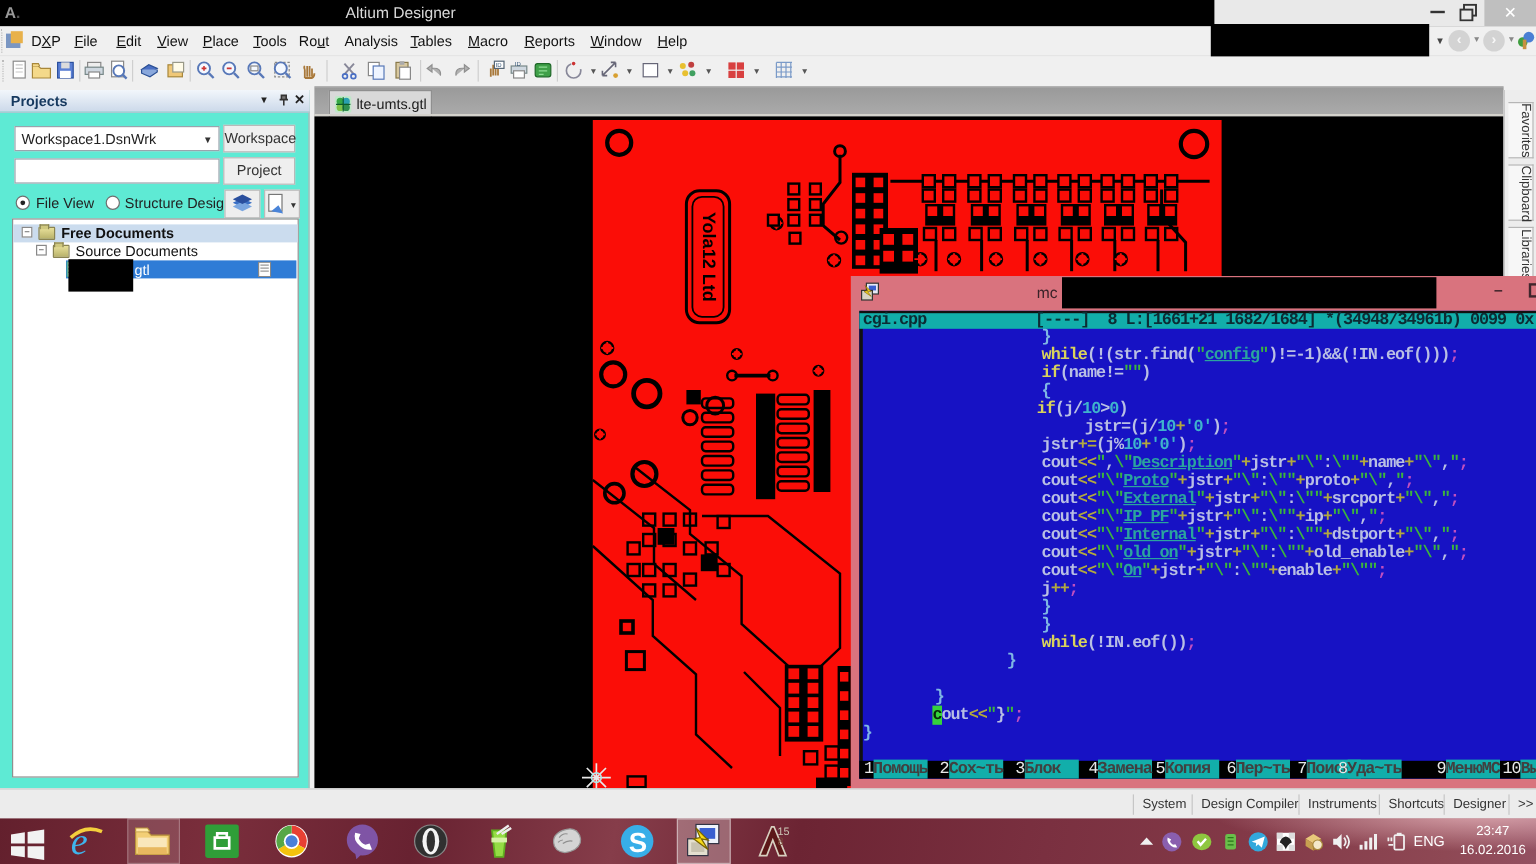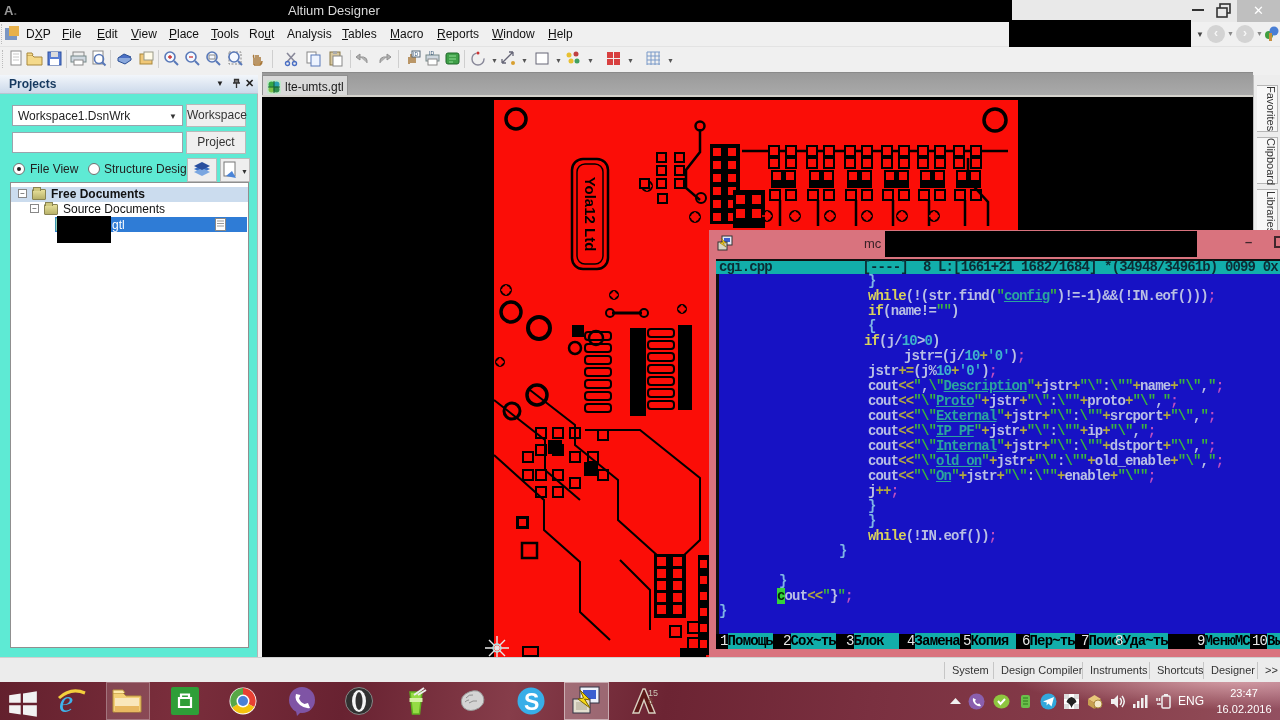--- a/index.html
+++ b/index.html
@@ -22,21 +22,21 @@
   .navcirc { position:absolute; top:3px; width:18px; height:18px; border-radius:50%; background:#d3d3d3; color:#f7f7f7; font-size:12px; text-align:center; line-height:17px; font-weight:bold; }
 
   
   #toolbar { left:0; top:47px; width:1280px; height:25px; background:#f0f0f0; }
   .tsep { position:absolute; top:3px; width:1px; height:18px; background:#cfcfcf; }
   .ticon { position:absolute; top:3px; width:17px; height:17px; }
   .tdrop { position:absolute; top:10px; font-size:7px; color:#555; }
 
   
   #tabbar { left:262px; top:72px; width:991px; height:25px; background:linear-gradient(#9a9a9a,#ababab); border-top:1px solid #8a8a8a; }
-  #doctab { position:absolute; left:0px; top:2px; width:86px; height:23px; background:#d9d9d9; border:1px solid #8f8f8f; border-bottom:none; font-size:12px; color:#1a1a1a;text-align:center; }
+  #doctab { position:absolute; left:12px; top:2px; width:86px; height:23px; background:#d9d9d9; border:1px solid #8f8f8f; border-bottom:none; font-size:12px; color:#1a1a1a;text-align:center; }
   #doctab span.txt { position:absolute; left:22px; top:4px; }
 
   
   #projpanel { left:0; top:75px; width:258px; height:582px; background:#5eead4; border-right:1px solid #b5b5b5; }
   #projhdr { position:absolute; left:0; top:0; width:258px; height:19px; background:linear-gradient(#f2f6fb,#ccd9ea); border-bottom:1px solid #b9c4d2; }
   #projhdr b { position:absolute; left:9px; top:2px; font-size:12px; color:#16395f; }
   .fieldrow { position:absolute; left:12px; width:171px; height:21px; background:#fff; border:1px solid #9aa4ad; font-size:12px; color:#222; }
   .pbtn { position:absolute; left:186px; width:60px; height:23px; background:#efefef; border:1px solid #b9b9b9; font-size:12px; color:#333; text-align:center; line-height:21px; }
   .radio { position:absolute; width:12px; height:12px; border-radius:50%; border:1px solid #707070; background:#fff; }
   .radio.sel::after { content:""; position:absolute; left:3px; top:3px; width:4px; height:4px; border-radius:50%; background:#222; }
@@ -64,21 +64,21 @@
   #term { position:absolute; left:7px; top:29px; width:564px; height:390px; background:#1712c4; font-family:"Liberation Mono", monospace; font-size:14px; font-weight:bold; letter-spacing:-0.85px; line-height:15px; white-space:pre; overflow:hidden; }
   #mchdr { position:absolute; left:0px; top:0px; width:564px; height:15px; background:#12aeaa; color:#0c2c34; border-top:2px solid #111; line-height:12px; padding-left:3px; }
   #termleft { position:absolute; left:0; top:0; width:3px; height:390px; background:#111; }
   .crow { position:absolute; left:0; height:15px; }
   .n { color:#b9bfe4; } .k { color:#d9d25c; font-weight:bold; } .y { color:#b3a93e; font-weight:bold; }
   .g { color:#3cb53c; } .s { color:#2ba49e; text-decoration:underline; } .m { color:#c04fc0; }
   .b { color:#7fb6e4; } .cy { color:#3fb3cc; }
   #mcbar { position:absolute; left:0px; top:375px; width:564px; height:15px; background:#000; color:#cfcfcf; }
   .fk { position:absolute; top:0; height:15px; }
   .fk b { color:#e8e8e8; font-weight:normal; }
-  .fk span { background:#12aeaa; color:#000000; }
+  .fk span { background:#12aeaa; color:#404040; }
 
   
   #statusbar { left:0; top:657px; width:1280px; height:25px; background:#ececec; border-top:1px solid #cfcfcf; font-size:11px; color:#333; }
   .sbtab { position:absolute; top:4px; height:17px; line-height:16px; padding:0 7px; border-left:1px solid #c6c6c6; }
 
   
   #taskbar { left:0; top:682px; width:1280px; height:38px;
      background:
        radial-gradient(ellipse 300px 42px at 1235px -4px, rgba(255,210,216,.65), rgba(255,210,216,0) 75%),
        linear-gradient(100deg, #63202d 0%, #7a2e3c 14%, #682231 27%, #863d4a 40%, #6c2433 52%, #7a3040 68%, #833a48 82%, #8e4854 94%, #935061 100%);

